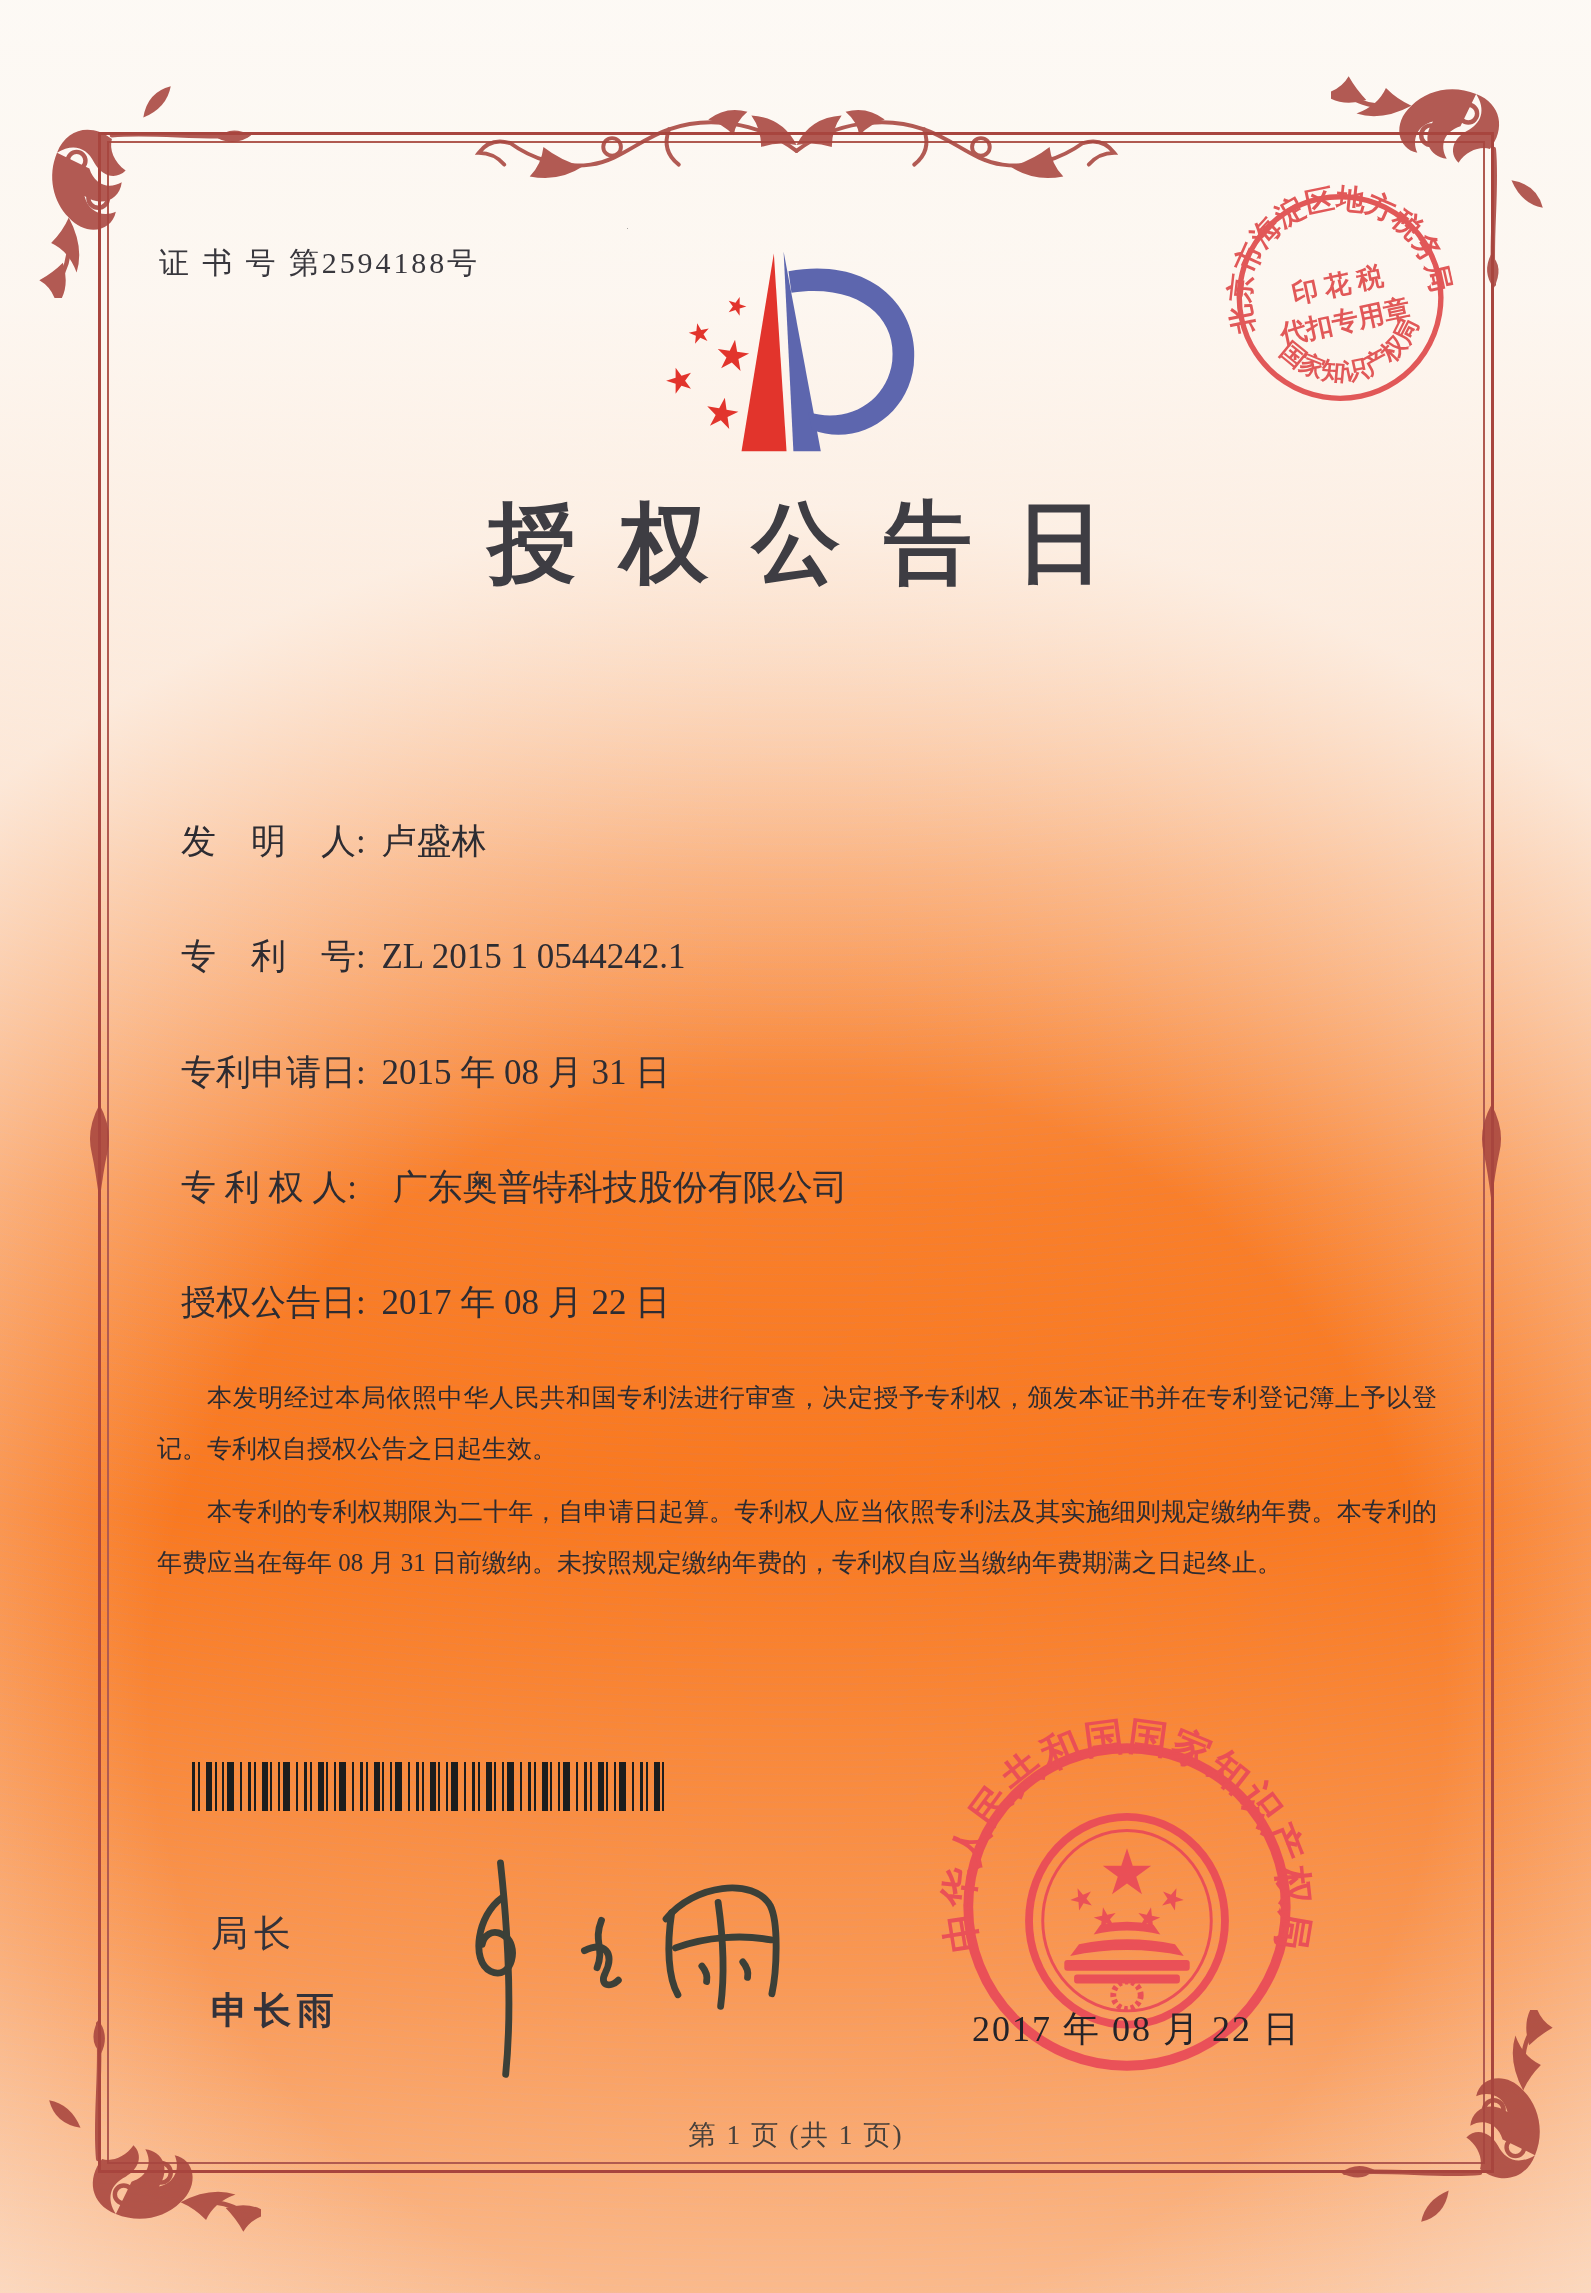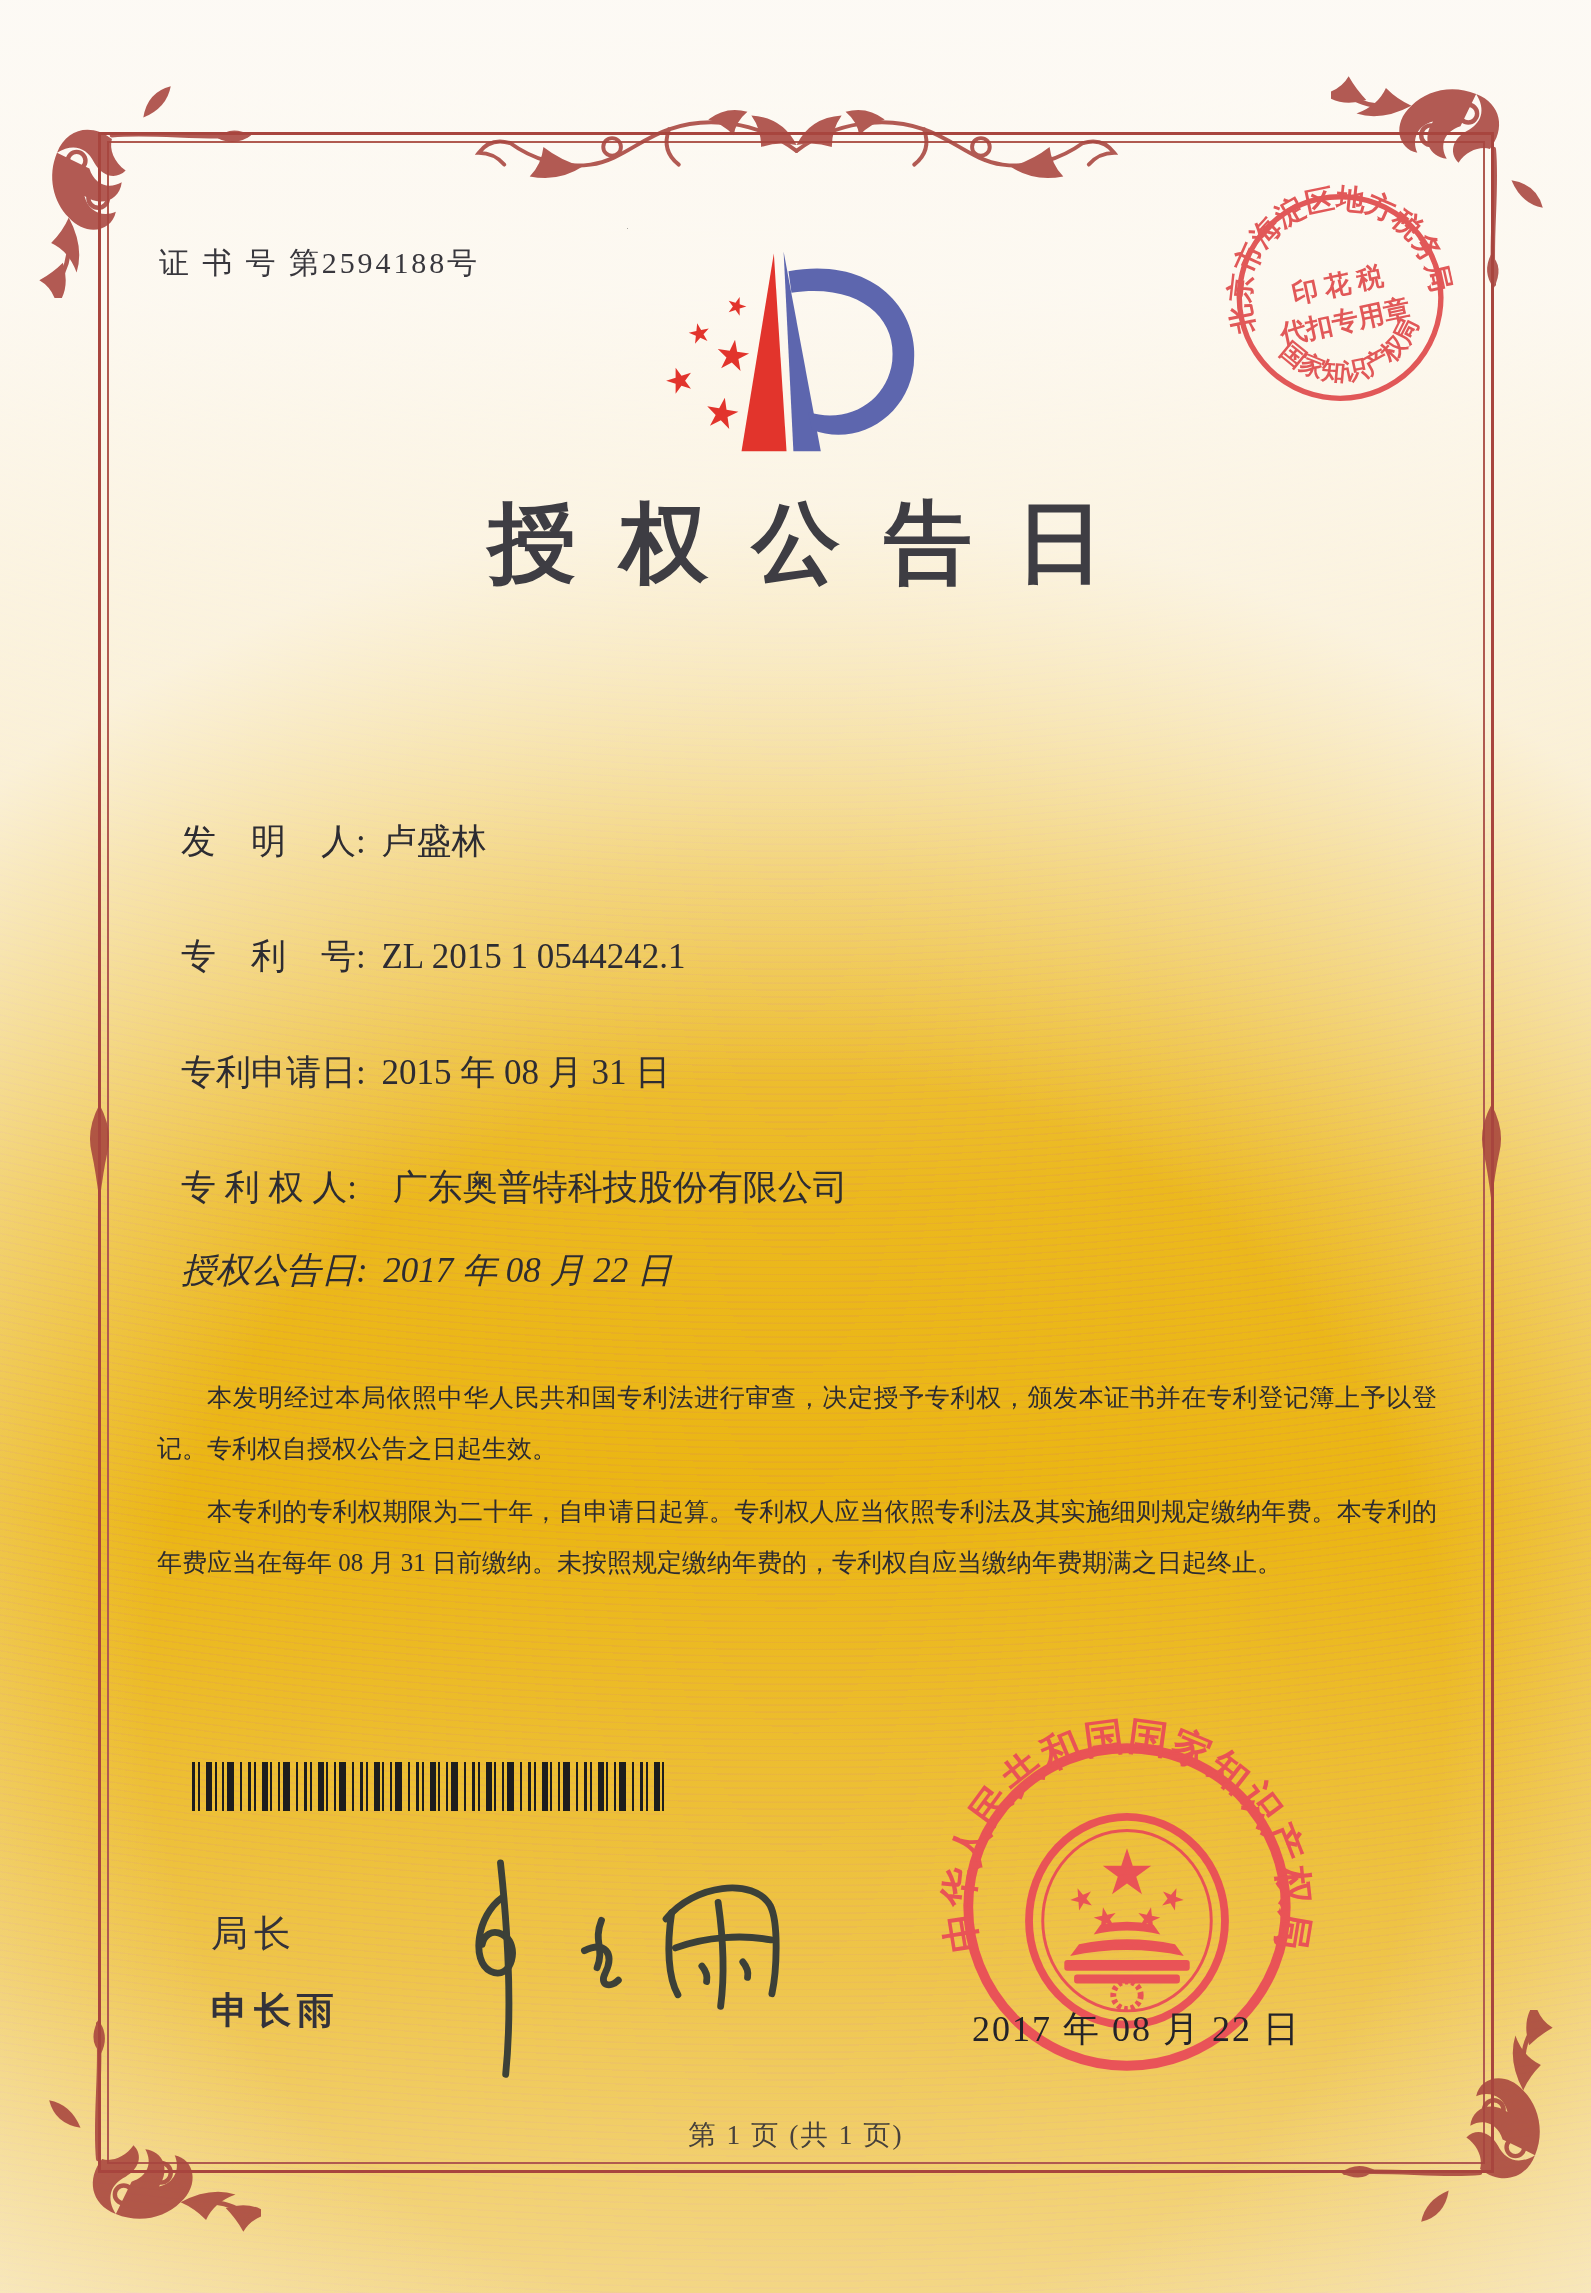--- a/index.html
+++ b/index.html
@@ -1,18 +1,18 @@
 <!DOCTYPE html>
 <html><head>
 <meta charset="utf-8">
 <style>
   html,body{margin:0;padding:0;background:#e9e6e0;}
   .page{
     position:relative;width:1592px;height:2294px;margin:0 auto;
-    background:#eab308;overflow:hidden;
+    background:#f97316;overflow:hidden;
     font-family:"Liberation Serif","DejaVu Serif",serif;
     color:#2d2c32;
   }
   
   .texture{position:absolute;inset:0;z-index:0;
     background:repeating-radial-gradient(ellipse 2352px 1666px at 50% -28%,
       rgba(213,118,92,0) 0px, rgba(213,118,92,0.17) 1px, rgba(213,118,92,0.17) 2.5px,
       rgba(255,255,255,0) 2.5px, rgba(255,255,255,0) 9.8px);}
   .texture::after{content:"";position:absolute;inset:0;
     background:
@@ -39,21 +39,21 @@
     font-size:30px;letter-spacing:2.9px;color:#38373d;}
   .logo{position:absolute;left:627px;top:228px;z-index:3;}
   .tax-seal{position:absolute;left:1227px;top:184px;z-index:3;transform:rotate(-12deg);}
   .title{position:absolute;left:0;right:0;top:484px;z-index:3;margin:0;
     text-align:center;font-size:88px;font-weight:bold;letter-spacing:0.5em;
     text-indent:0.5em;color:#3e3d43;}
   .field-row{position:absolute;left:181px;z-index:3;font-size:35px;
     white-space:nowrap;color:#2d2c32;display:flex;align-items:baseline;}
   .field-row .val{margin-left:15.7px;}
   .row0{top:698px;}.row1{top:818px;}.row2{top:933px;text-align:center;}
-  .row3{top:1049px;}.row4{top:1164px;gap:20px;}.row5{top:1247px;font-style:italic;}
+  .row3{top:1049px;}.row4{top:1164px;gap:20px;}.row5{top:1279px;}
   .bodytext{position:absolute;left:145px;top:1360px;width:1304px;z-index:3;}
   .bodytext p{margin:12px;font-size:25px;line-height:51px;text-align:justify;
     text-indent:2em;color:#2c2b31;}
   .barcode{position:absolute;left:192px;top:1762px;width:478px;height:49px;z-index:3;
     background-image:repeating-linear-gradient(90deg,
       #1d1d1d 0 2.9px, transparent 2.9px 5.9px, #1d1d1d 5.9px 7.8px, transparent 7.8px 13.7px,
       #1d1d1d 13.7px 19.6px, transparent 19.6px 22.5px, #1d1d1d 22.5px 24.5px, transparent 24.5px 30px,
       #1d1d1d 30px 32px, transparent 32px 35px, #1d1d1d 35px 42px, transparent 42px 48px,
       #1d1d1d 48px 50px, transparent 50px 56px);}
   .commissioner{position:absolute;left:211px;z-index:3;font-size:37px;color:#33323a;

